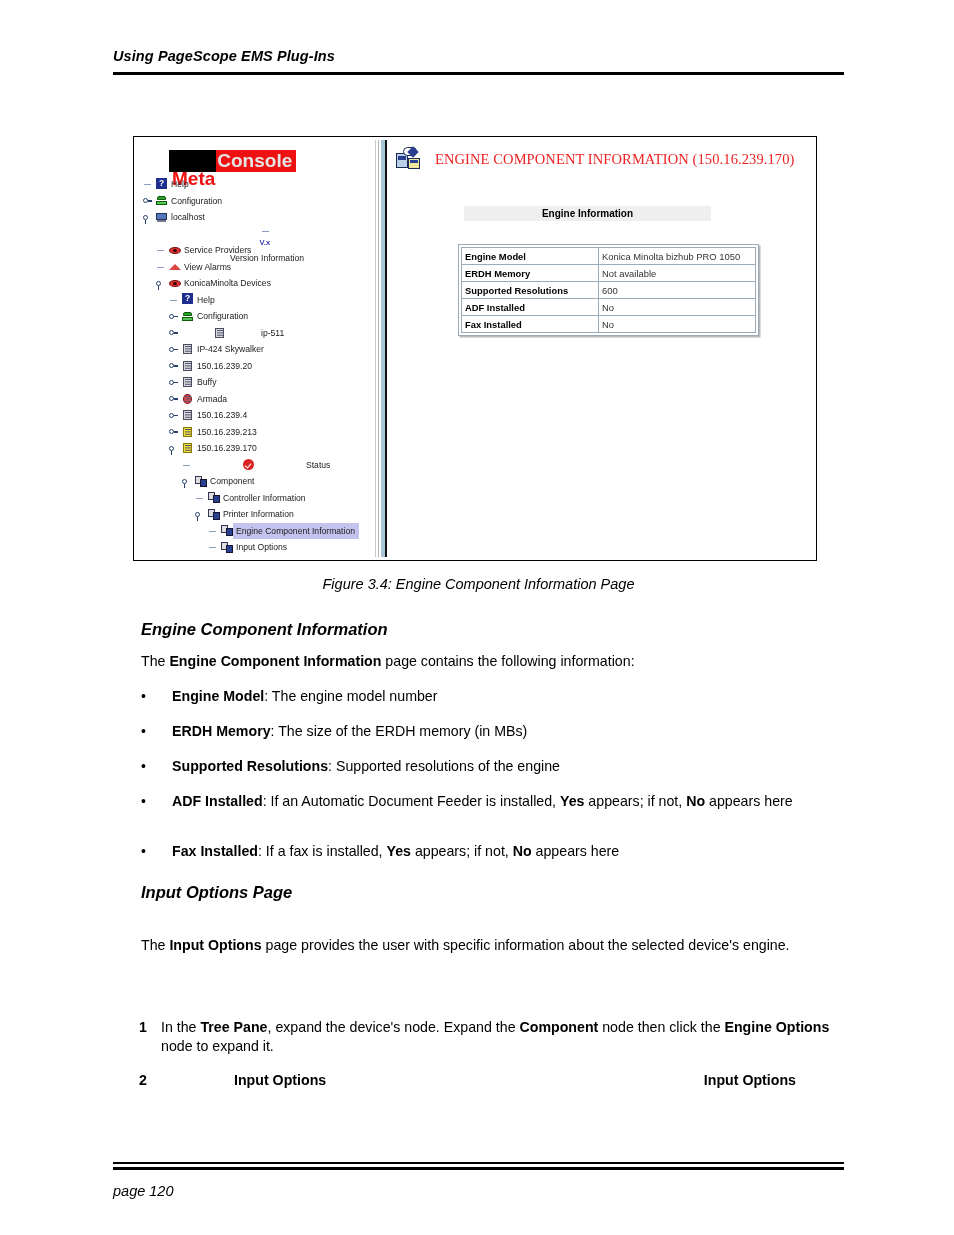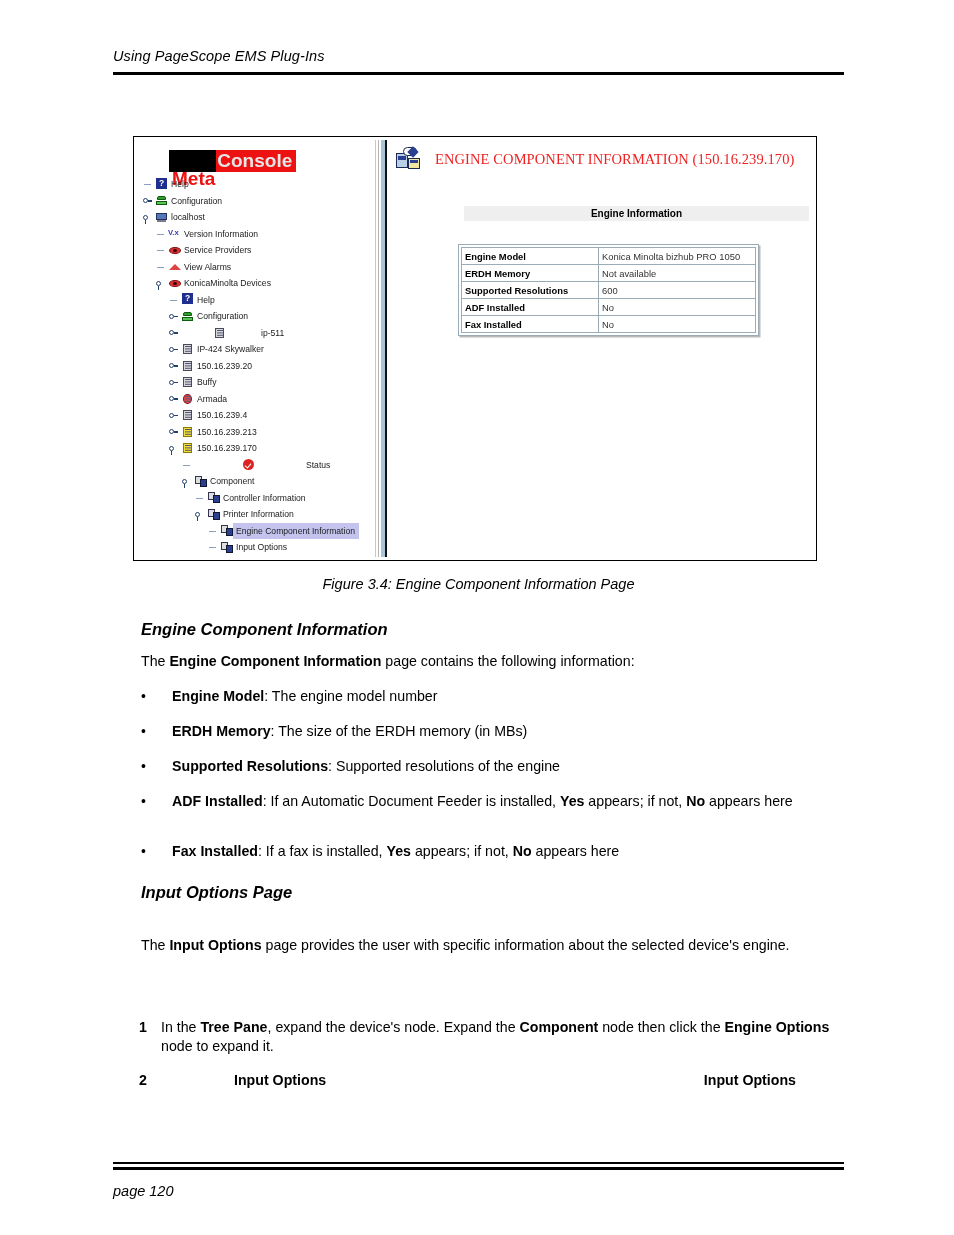--- a/index.html
+++ b/index.html
@@ -20,21 +20,21 @@
   .page {
     position: absolute;
     left: 0; top: 0;
     width: 954px; height: 1235px;
   }
   .running-head {
     position: absolute;
     left: 113px; top: 48px;
     width: 730px;
     font-style: italic;
-    font-weight: normal;
+    font-weight: bold;
     font-size: 14.5px;
     letter-spacing: 0.1px;
   }
   .head-rule {
     position: absolute;
     left: 113px; top: 72px;
     width: 731px; height: 3px;
     background: #000;
   }
   .foot-rule-thin {
@@ -389,21 +389,21 @@
     font-family: "Liberation Serif", serif;
     font-size: 14.5px;
     color: #ee2222;
     letter-spacing: 0.1px;
     margin-left: 14px;
     white-space: nowrap;
   }
   .section-bar {
     position: absolute;
     left: 77px; top: 66px;
-    width: 345px; height: 15px;
+    width: 247px; height: 15px;
     background: #efefef;
     text-align: center;
     font-size: 10px;
     font-weight: bold;
     line-height: 15px;
     color: #000;
   }
 
   
   .data-table-wrap {
@@ -535,21 +535,21 @@
             <div class="trow" style="padding-left: 5px;">
               <span class="handle expander"></span>
               <span class="ico config"></span>
               <span class="tlabel">Configuration</span>
             </div>
             <div class="trow" style="padding-left: 5px;">
               <span class="handle expander vert"></span>
               <span class="ico monitor"></span>
               <span class="tlabel">localhost</span>
             </div>
-            <div class="trow" style="padding-left: 18px;">
+            <div class="trow" style="padding-left: 18px; flex-direction: column;">
               <span class="handle leafline"></span>
               <span class="ico vx"></span>
               <span class="tlabel">Version Information</span>
             </div>
             <div class="trow" style="padding-left: 18px;">
               <span class="handle leafline"></span>
               <span class="ico oval"></span>
               <span class="tlabel">Service Providers</span>
             </div>
             <div class="trow" style="padding-left: 18px;">

